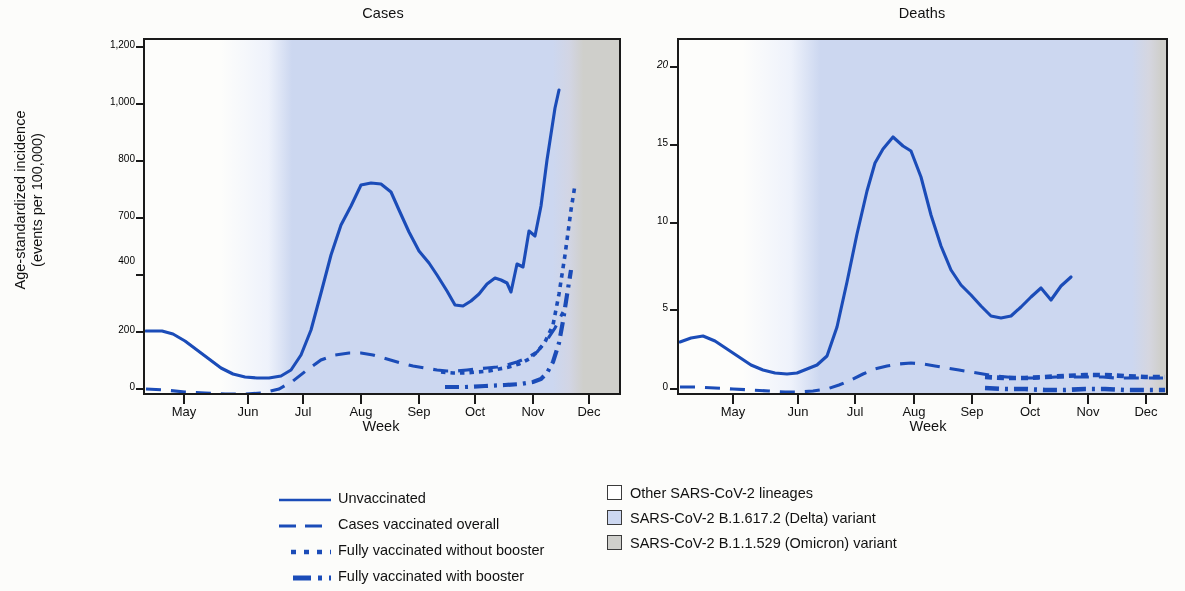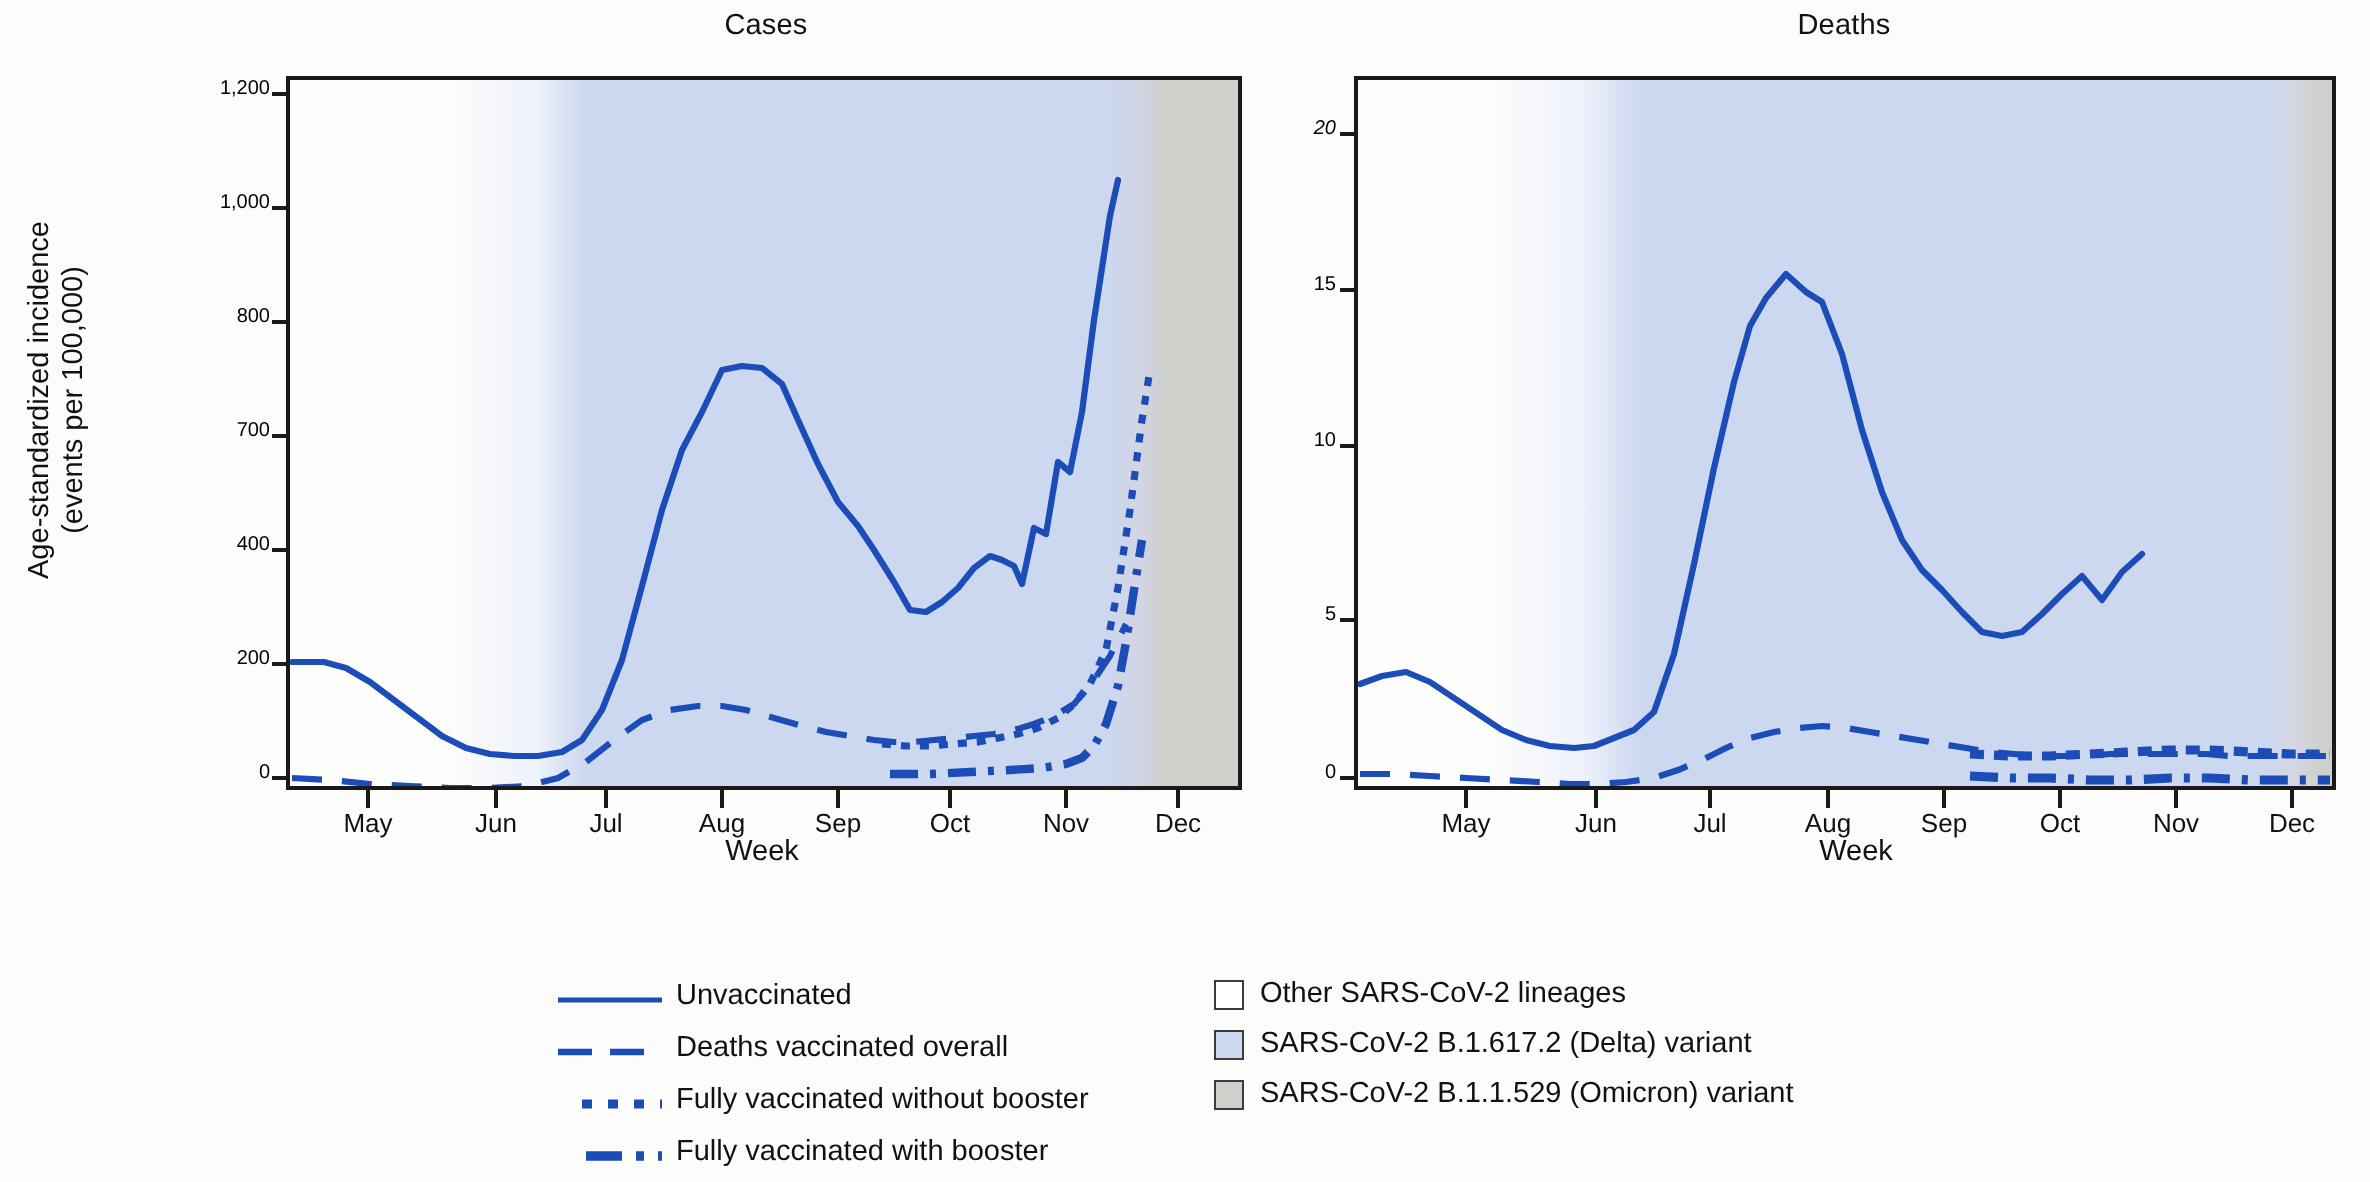--- a/index.html
+++ b/index.html
@@ -57,21 +57,21 @@
   svg.series{position:absolute;left:0;top:0;overflow:visible;}
 
   
   .legend{position:absolute;font-size:14.5px;color:#111;}
   #legend-lines{left:272px;top:480px;}
   #legend-swatches{left:607px;top:480px;}
   .legend-row{display:flex;align-items:flex-end;height:26px;}
   .legend-key{width:66px;flex:0 0 66px;display:flex;align-items:center;justify-content:center;}
   .legend-key svg{display:block;}
   .legend-text{white-space:nowrap;font-size:14.5px;}
-  .sw-row{display:flex;align-items:flex-end;height:25px;}
+  .sw-row{display:flex;align-items:center;height:25px;}
   .sw{
     width:15px;height:15px;flex:0 0 15px;
     border:1.6px solid #3b3b3b;margin-right:8px;box-sizing:border-box;
   }
 </style>
 </head>
 <body>
 
 <div class="figure">
 
@@ -105,21 +105,21 @@
 
       <path fill="none" stroke="#1b4cb8" stroke-width="4.2" stroke-linecap="butt" stroke-dasharray="14 6 3 6" d="M300,347 L320,347 L340,346 L360,345 L376,344 L388,342 L396,339 L402,333
                L408,322 L414,303 L418,281 L422,255 L426,230"></path>
     </svg>
   </div>
 
   <div class="ytick-label" style="left:63px;top:39px;width:72px;">1,200</div>
   <div class="ytick-label" style="left:63px;top:96px;width:72px;">1,000</div>
   <div class="ytick-label" style="left:63px;top:153px;width:72px;">800</div>
   <div class="ytick-label" style="left:63px;top:210px;width:72px;">700</div>
-  <div class="ytick-label" style="left:63px;top:267px;width:72px;">400</div>
+  <div class="ytick-label" style="left:63px;top:255px;width:72px;">400</div>
   <div class="ytick-label" style="left:63px;top:324px;width:72px;">200</div>
   <div class="ytick-label" style="left:63px;top:381px;width:72px;">0</div>
 
   <div class="ytick-mark" style="left:136px;top:46px;width:8px;"></div>
   <div class="ytick-mark" style="left:136px;top:103px;width:8px;"></div>
   <div class="ytick-mark" style="left:136px;top:160px;width:8px;"></div>
   <div class="ytick-mark" style="left:136px;top:217px;width:8px;"></div>
   <div class="ytick-mark" style="left:136px;top:274px;width:8px;"></div>
   <div class="ytick-mark" style="left:136px;top:331px;width:8px;"></div>
   <div class="ytick-mark" style="left:136px;top:388px;width:8px;"></div>
@@ -212,21 +212,21 @@
       </span>
       <span class="legend-text">Unvaccinated</span>
     </div>
 
     <div class="legend-row">
       <span class="legend-key">
         <svg width="56" height="12">
             <line x1="2" y1="6" x2="54" y2="6" stroke="#1b4cb8" stroke-width="3.2" stroke-dasharray="17 9"></line>
           </svg>
       </span>
-      <span class="legend-text">Deaths vaccinated overall</span>
+      <span class="legend-text">Cases vaccinated overall</span>
     </div>
 
     <div class="legend-row">
       <span class="legend-key">
         <svg width="56" height="12">
             <line x1="14" y1="6" x2="54" y2="6" stroke="#1b4cb8" stroke-width="4.4" stroke-dasharray="5 8"></line>
           </svg>
       </span>
       <span class="legend-text">Fully vaccinated without booster</span>
     </div>

